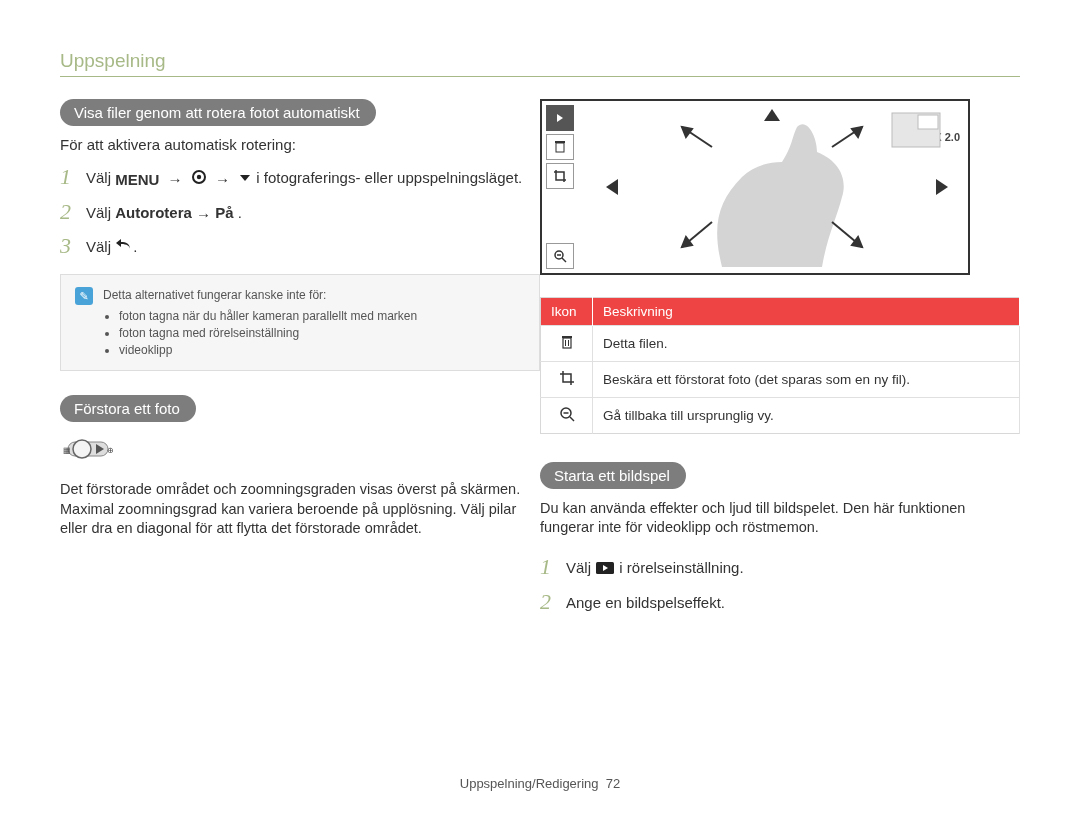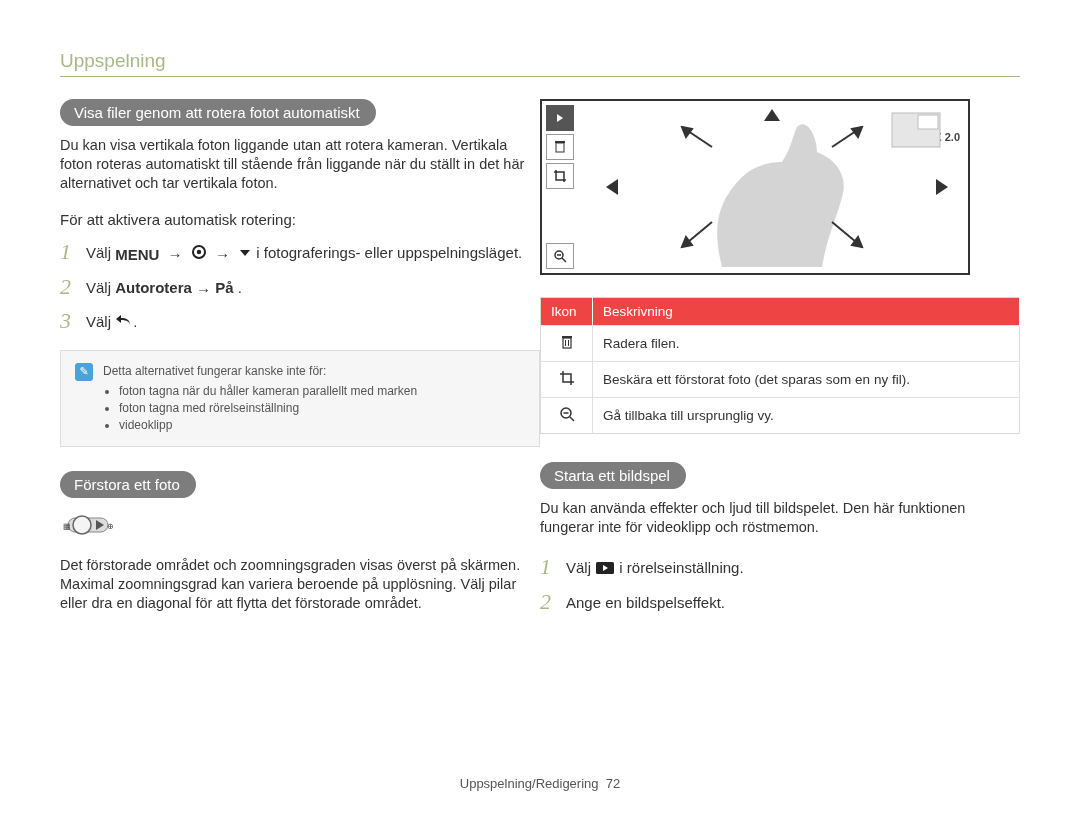--- a/index.html
+++ b/index.html
@@ -193,21 +193,20 @@
 <body>
 
 <div class="page">
   <div class="header-title">Uppspelning</div>
   <div class="header-line"></div>
 
   <div class="columns">
 
     <div class="col">
       <div class="pill-heading">Visa ﬁler genom att rotera fotot automatiskt</div>
-      <div class="body-text">Du kan visa vertikala foton liggande utan att rotera kameran. Vertikala foton roteras automatiskt till stående från liggande när du ställt in det här alternativet och tar vertikala foton.</div>
 
       <div class="subheading">För att aktivera automatisk rotering:</div>
 
       <div class="step">
         <div class="step-num">1</div>
         <div class="step-body">
           <span>Välj </span>
           <span class="icon-inline bold">MENU</span>
           <span class="arrow">→</span>
           <span class="icon-inline">
@@ -341,21 +340,21 @@
         </tr>
         <tr>
           <td class="iconcell">
             <svg width="14" height="16" viewBox="0 0 14 16">
                   <rect x="3" y="4" width="8" height="10" fill="none" stroke="#333" stroke-width="1.2"></rect>
                   <rect x="2" y="2" width="10" height="2" fill="#333"></rect>
                   <line x1="5.5" y1="6" x2="5.5" y2="12" stroke="#333"></line>
                   <line x1="8.5" y1="6" x2="8.5" y2="12" stroke="#333"></line>
                 </svg>
           </td>
-          <td>Radera ﬁlen.</td>
+          <td>Detta ﬁlen.</td>
         </tr>
         <tr>
           <td class="iconcell">
             <svg width="16" height="16" viewBox="0 0 16 16">
                   <path d="M4 1 L4 12 L15 12 M1 4 L12 4 L12 15" stroke="#333" fill="none" stroke-width="1.5"></path>
                 </svg>
           </td>
           <td>Beskära ett förstorat foto (det sparas som en ny ﬁl).</td>
         </tr>
         <tr>

